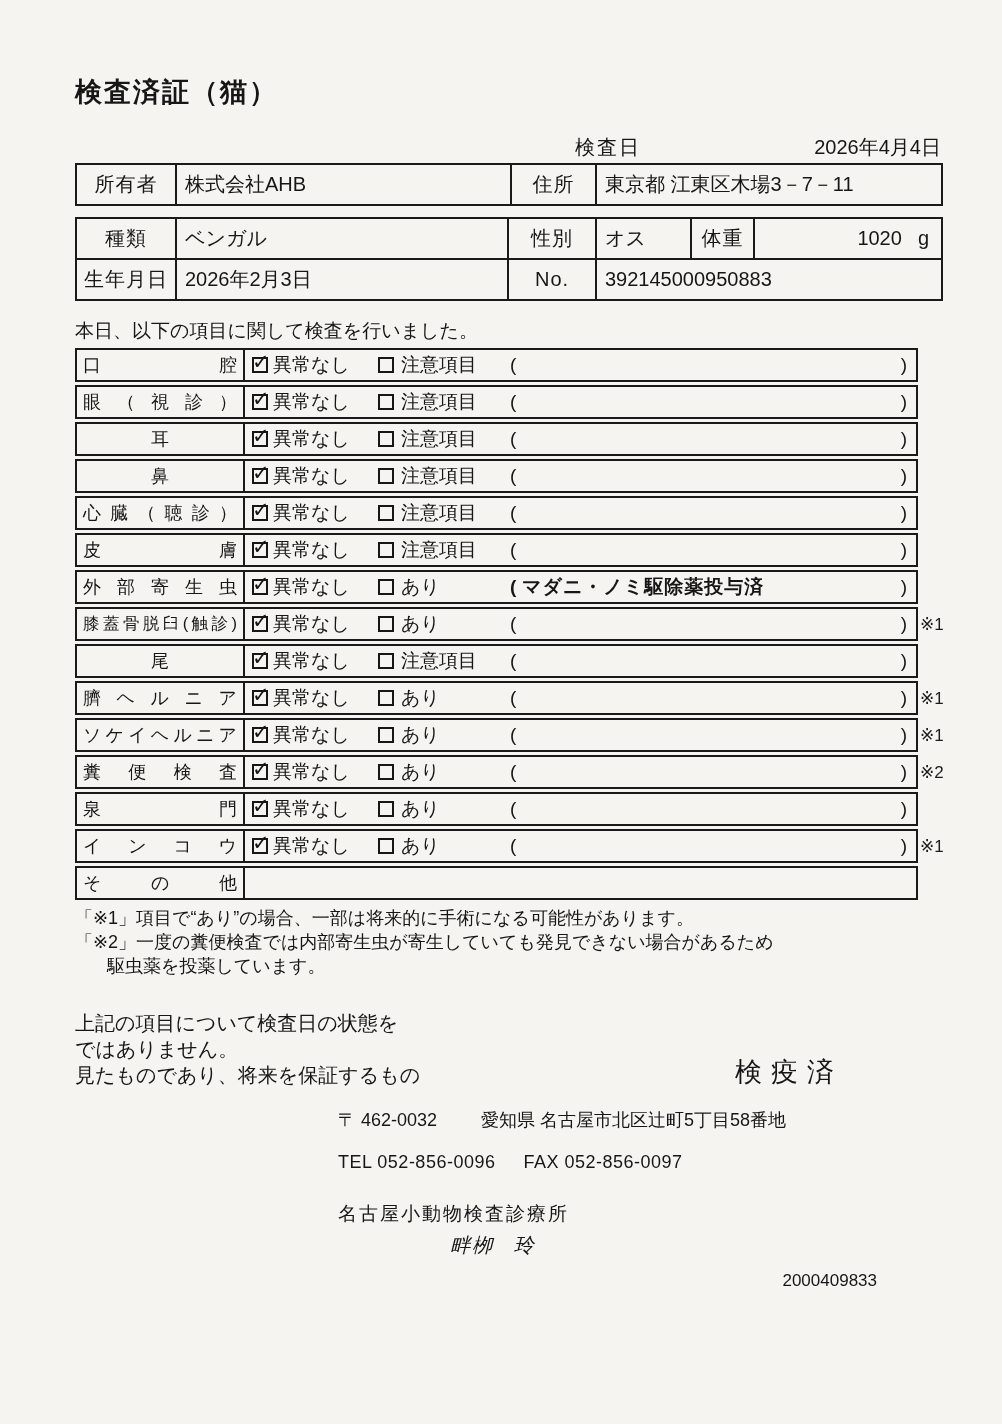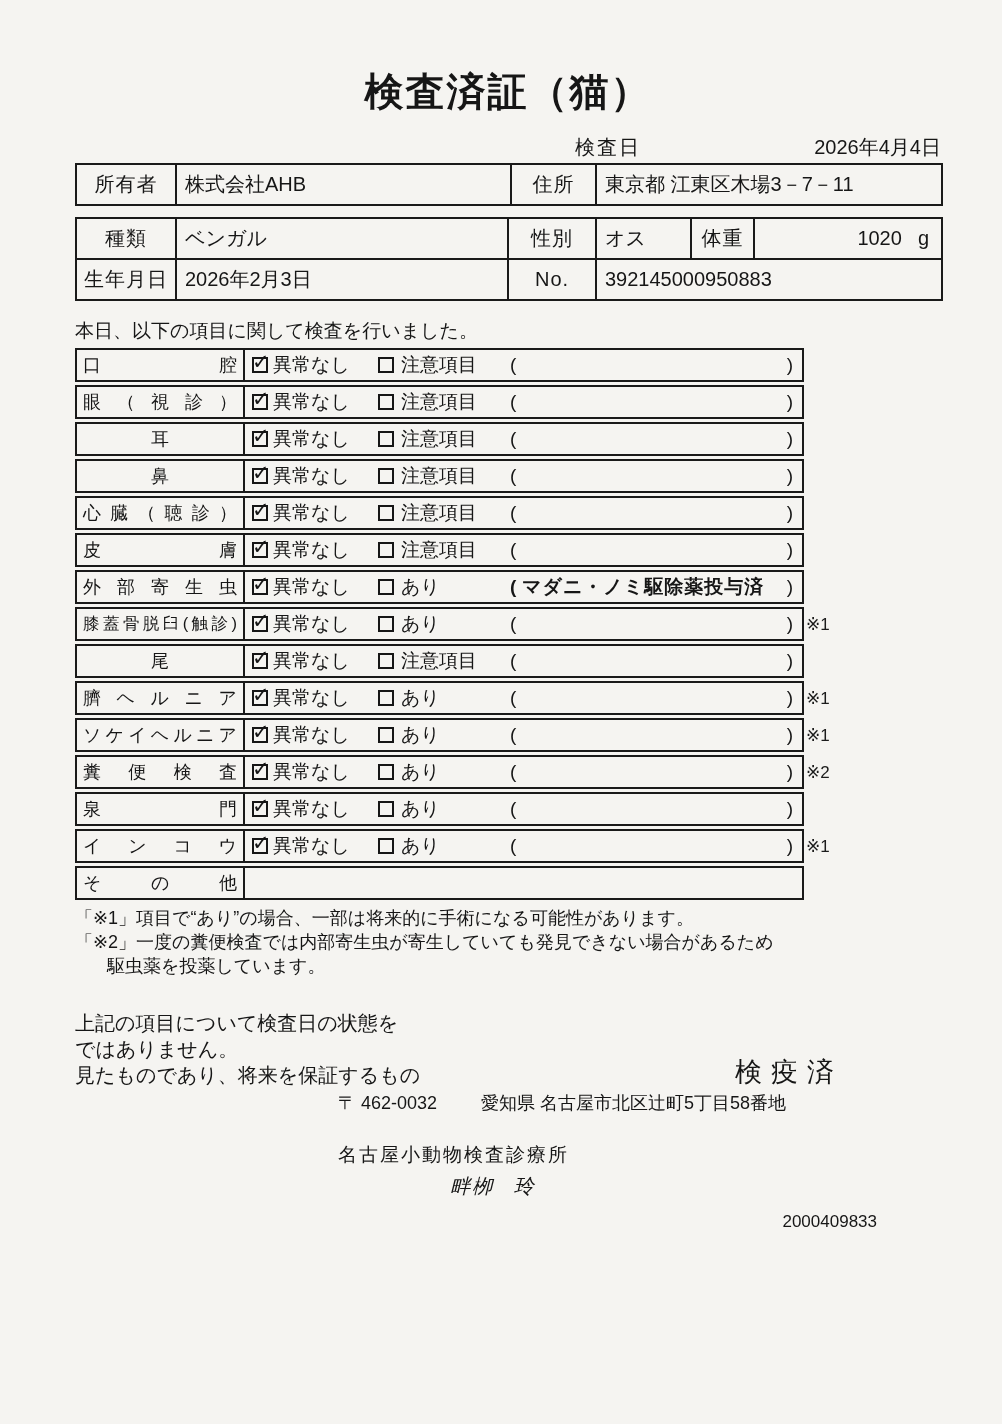--- a/index.html
+++ b/index.html
@@ -8,22 +8,21 @@
     background: #f5f4f1;
     font-family: "Liberation Sans", "DejaVu Sans", sans-serif;
     color: #161616;
     -webkit-font-smoothing: antialiased;
   }
   .page { position: relative; width: 1002px; height: 1424px; overflow: hidden; }
   .content { position: absolute; left: 75px; top: 0; width: 866px; }
 
   .doc-title {
     margin: 72px 0 0 0;
-    text-align: center;
-    font-size: 39px; font-weight: bold; letter-spacing: 2px;
+    font-size: 27px; font-weight: bold; letter-spacing: 2px;
     line-height: 40px;
   }
 
   .date-row { display: flex; margin-top: 22px; font-size: 20px; line-height: 26px; }
   .date-label { margin-left: 500px; letter-spacing: 2px; }
   .date-value { margin-left: auto; }
 
   table { border-collapse: collapse; table-layout: fixed; width: 866px; }
   td {
     border: 2px solid #1a1a1a;
@@ -32,21 +31,21 @@
   }
   td.lbl { text-align: center; padding: 3px 2px; letter-spacing: 1px; }
   .tbl-owner { margin-top: 3px; }
   .tbl-animal { margin-top: 11px; }
   td.weight-cell { text-align: right; }
   td.weight-cell .unit { display: inline-block; margin-left: 16px; padding-right: 4px; }
 
   .intro { margin-top: 18px; font-size: 19px; line-height: 24px; }
 
   
-  .checklist { margin-top: 5px; width: 729px; }
+  .checklist { margin-top: 5px; width: 843px; }
   .cl-row {
     position: relative;
     display: flex;
     box-sizing: border-box;
     height: 34px;
     border: 2px solid #1a1a1a;
     margin-bottom: 3px;
     background: transparent;
   }
   .cl-item {
@@ -92,21 +91,21 @@
   .fnotes { margin-top: 6px; font-size: 18px; line-height: 24px; }
   .fnote2-line2 { padding-left: 32px; }
 
   .closing { position: relative; margin-top: 32px; }
   .disclaimer { font-size: 20px; line-height: 26px; }
   .stamp {
     position: absolute; left: 660px; top: 44px;
     font-size: 27px; letter-spacing: 9px; font-weight: normal;
   }
 
-  .clinic-block { margin-top: 3px; margin-left: 263px; }
+  .clinic-block { margin-top: 20px; margin-left: 263px; }
   .postal-line { font-size: 18px; line-height: 24px; }
   .postal-line .pref { margin-left: 44px; }
   .tel-line { margin-top: 18px; font-size: 18px; line-height: 24px; letter-spacing: 0.5px; }
   .tel-line .fax { margin-left: 28px; }
   .clinic-name { margin-top: 25px; font-size: 19px; line-height: 30px; letter-spacing: 2px; }
   .vet-name { width: 310px; text-align: center; margin-top: 3px; font-size: 20px; line-height: 26px; word-spacing: 12px; letter-spacing: 2px; font-style: italic; }
 
   .serial { margin-top: 13px; text-align: right; padding-right: 64px; font-size: 17px; }
 </style>
 </head>
@@ -402,20 +401,23 @@
         <div>ではありません。</div>
         <div>見たものであり、将来を保証するもの</div>
       </div>
       <div class="stamp">検疫済</div>
     </div>
 
     <div class="clinic-block">
       <div class="postal-line">
         <span>〒 462-0032</span><span class="pref">愛知県 名古屋市北区辻町5丁目58番地</span>
       </div>
+      <div class="tel-line">
+        <span>TEL 052-856-0096</span><span class="fax">FAX 052-856-0097</span>
+      </div>
       <div class="clinic-name">名古屋小動物検査診療所</div>
       <div class="vet-name">畔栁 玲</div>
     </div>
 
     <div class="serial">2000409833</div>
 
   </div>
 </div>
 
 </body></html>

